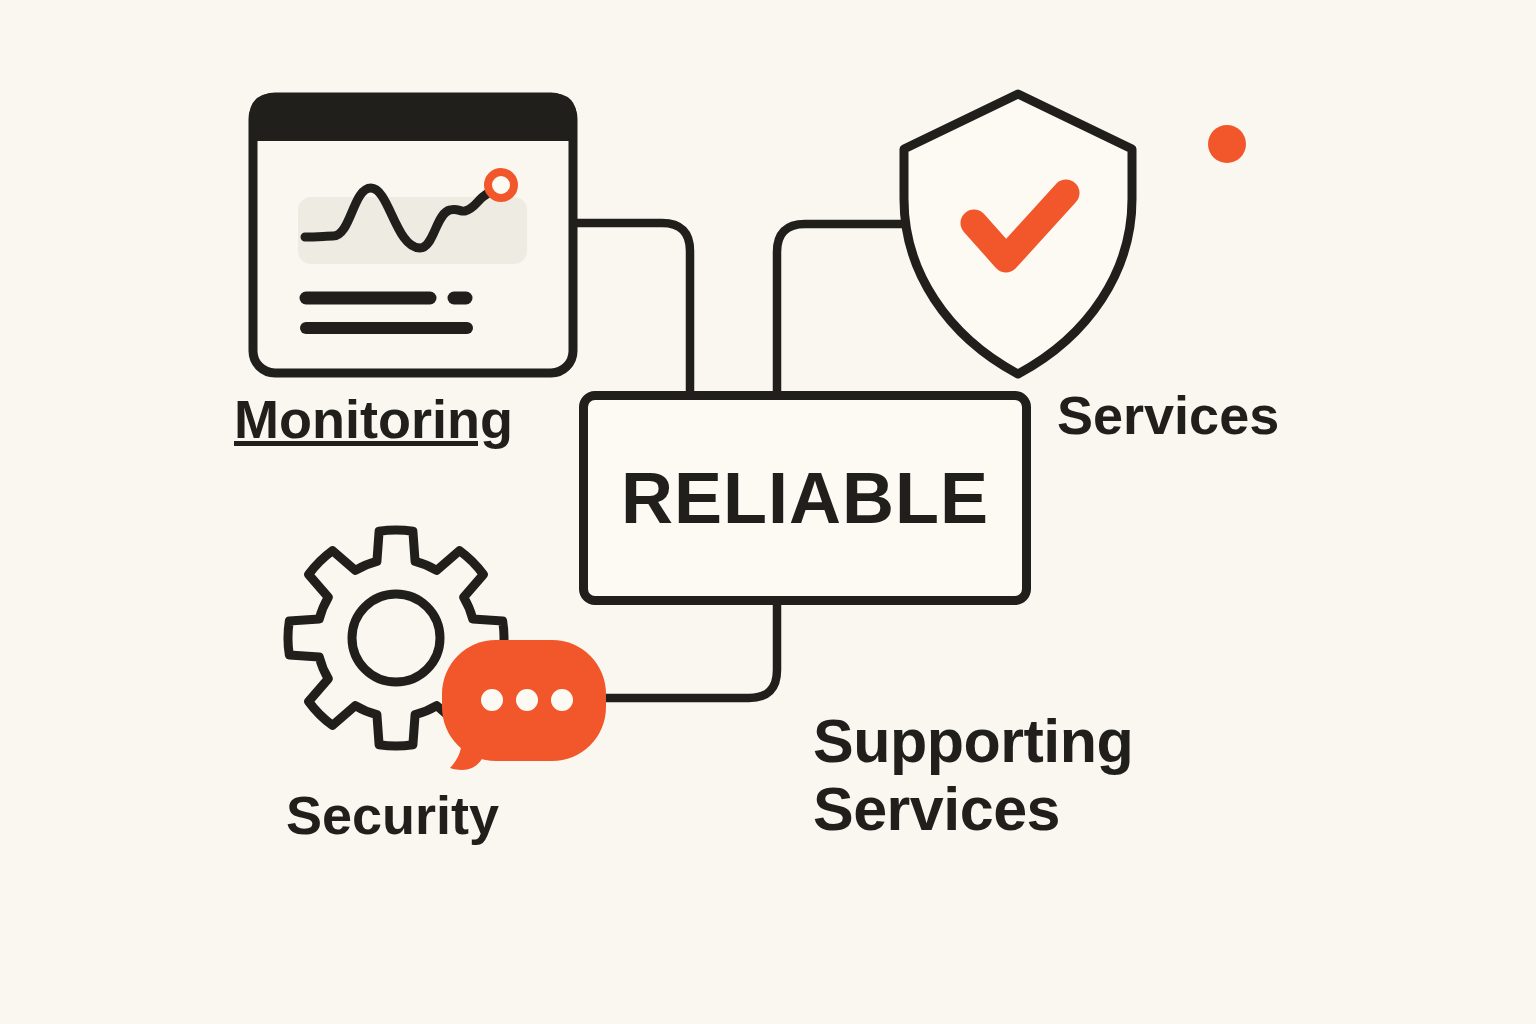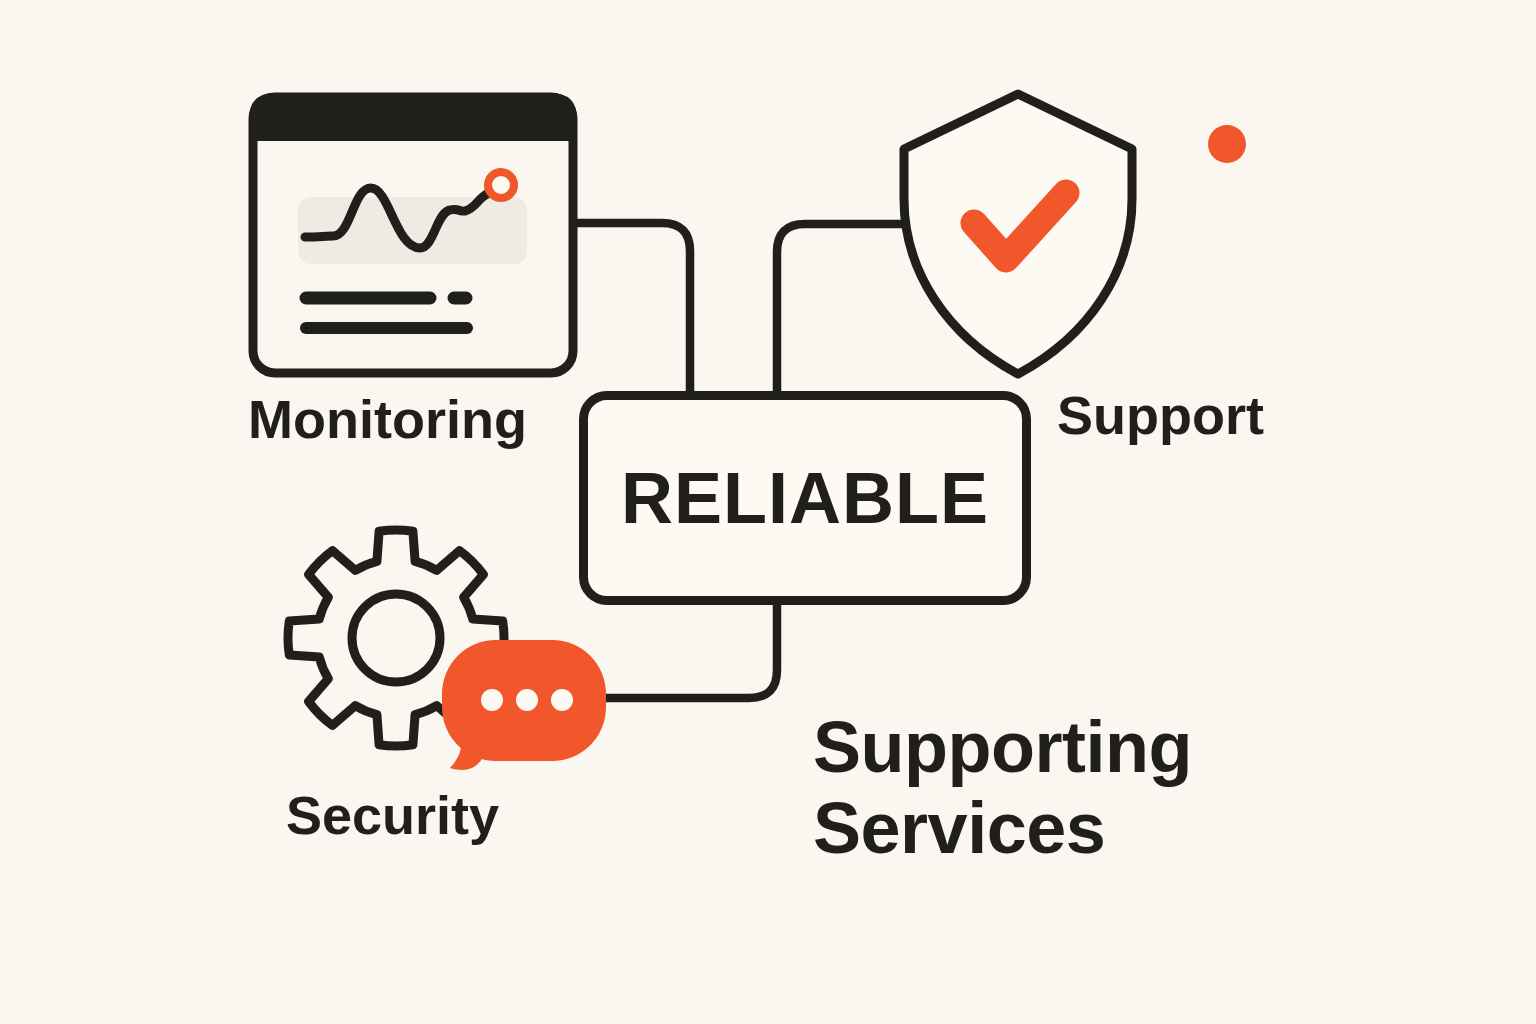--- a/index.html
+++ b/index.html
@@ -25,42 +25,42 @@
 
   .node-label{
     position:absolute;
     color:var(--ink);
     font-weight:700;
     font-size:54px;
     letter-spacing:0px;
     line-height:1;
     white-space:nowrap;
   }
-  .label-monitoring{left:248px;top:392px;}
+  .label-monitoring{left:234px;top:392px;text-decoration:underline;}
   .label-security{left:1057px;top:388px;}
   .label-support{left:286px;top:788px;}
 
   .page-title{
     position:absolute;
     left:813px;top:707px;
     width:480px;
     color:var(--ink);
     font-weight:700;
-    font-size:72px;
+    font-size:61px;
     line-height:1.12;
     letter-spacing:-0.5px;
   }
 
   .reliable-box{
     position:absolute;
     left:579px;top:391px;
     width:452px;height:214px;
     background:var(--panel);
     border:9px solid var(--ink);
-    border-radius:28px;
+    border-radius:16px;
     display:flex;align-items:center;justify-content:center;
   }
   .reliable-box span{
     color:var(--ink);
     font-weight:700;
     font-size:72px;
     letter-spacing:1px;
     white-space:nowrap;
   }
 
@@ -110,18 +110,18 @@
         <circle cx="562" cy="700" r="11" fill="var(--panel)"></circle>
       </g>
     </g>
   </svg>
 
   <div class="reliable-box">
     <span>RELIABLE</span>
   </div>
 
   <div class="node-label label-monitoring">Monitoring</div>
-  <div class="node-label label-security">Support</div>
+  <div class="node-label label-security">Services</div>
   <div class="node-label label-support">Security</div>
 
   <div class="page-title">Supporting Services</div>
 
 </div>
 
 </body></html>

